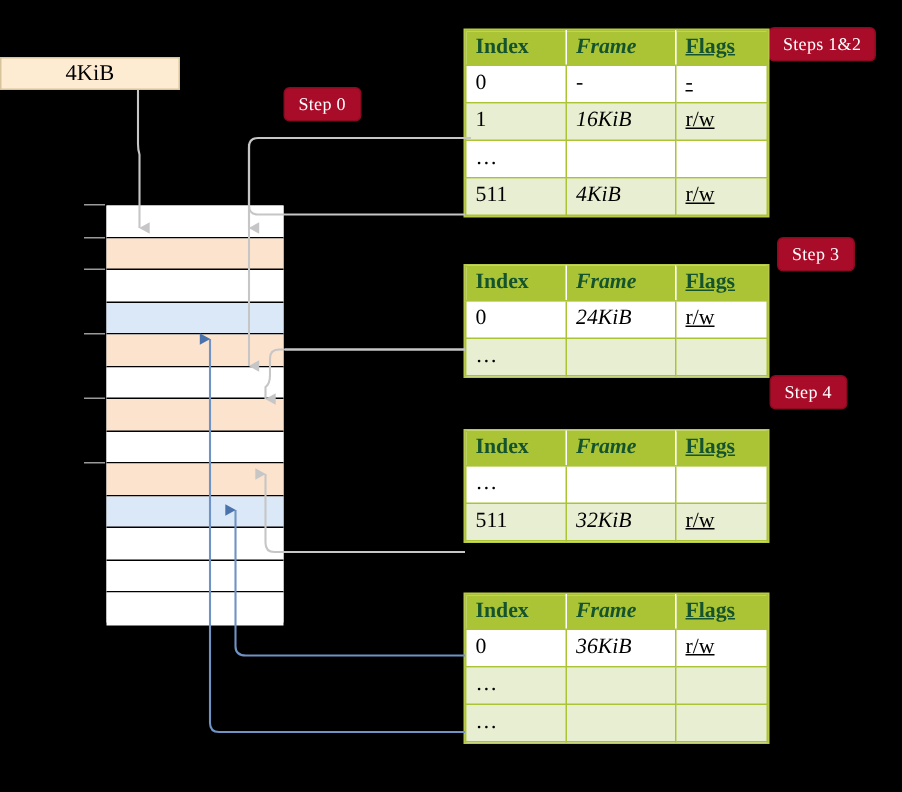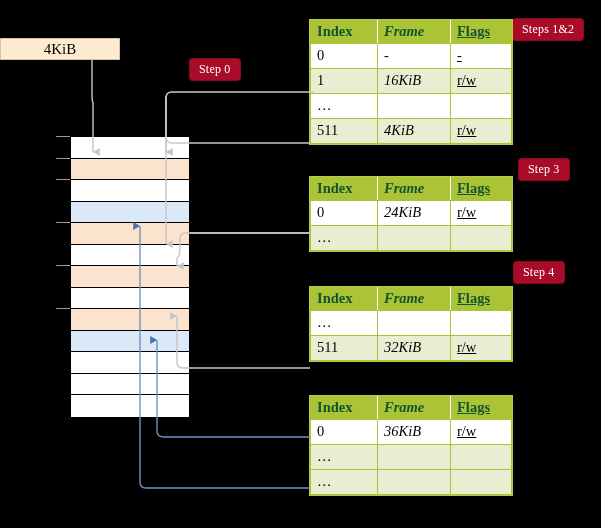--- a/index.html
+++ b/index.html
@@ -128,21 +128,21 @@
       <div class="tick" style="position: absolute; top: 179.077px;"></div>
       <div class="tick" style="position: absolute; top: 222.154px;"></div>
       <div class="tick" style="position: absolute; top: 265.231px;"></div>
       <div class="tick" style="position: absolute; top: 308.308px;"></div>
     </div>
 
   <div id="badges">
       <div class="badge serif" style="left: 190px; top: 40px; margin-top: 19px;">Step 0</div>
       <div class="badge serif" style="left: 513px; top: 19px;">Steps 1&amp;2</div>
       <div class="badge serif" style="left: 519px; top: 159px;">Step 3</div>
-      <div class="badge serif" style="left: 514px; top: 262px;">Step 4</div>
+      <div class="badge serif" style="left: 514px; top: 251px;">Step 4</div>
     </div>
 
   <div id="tables">
       <table class="ptable" style="left: 310px; top: 20px;">
         <thead>
           <tr>
             <th class="c-index">Index</th>
             <th class="c-frame">Frame</th>
             <th class="c-flags">Flags</th>
           </tr>

